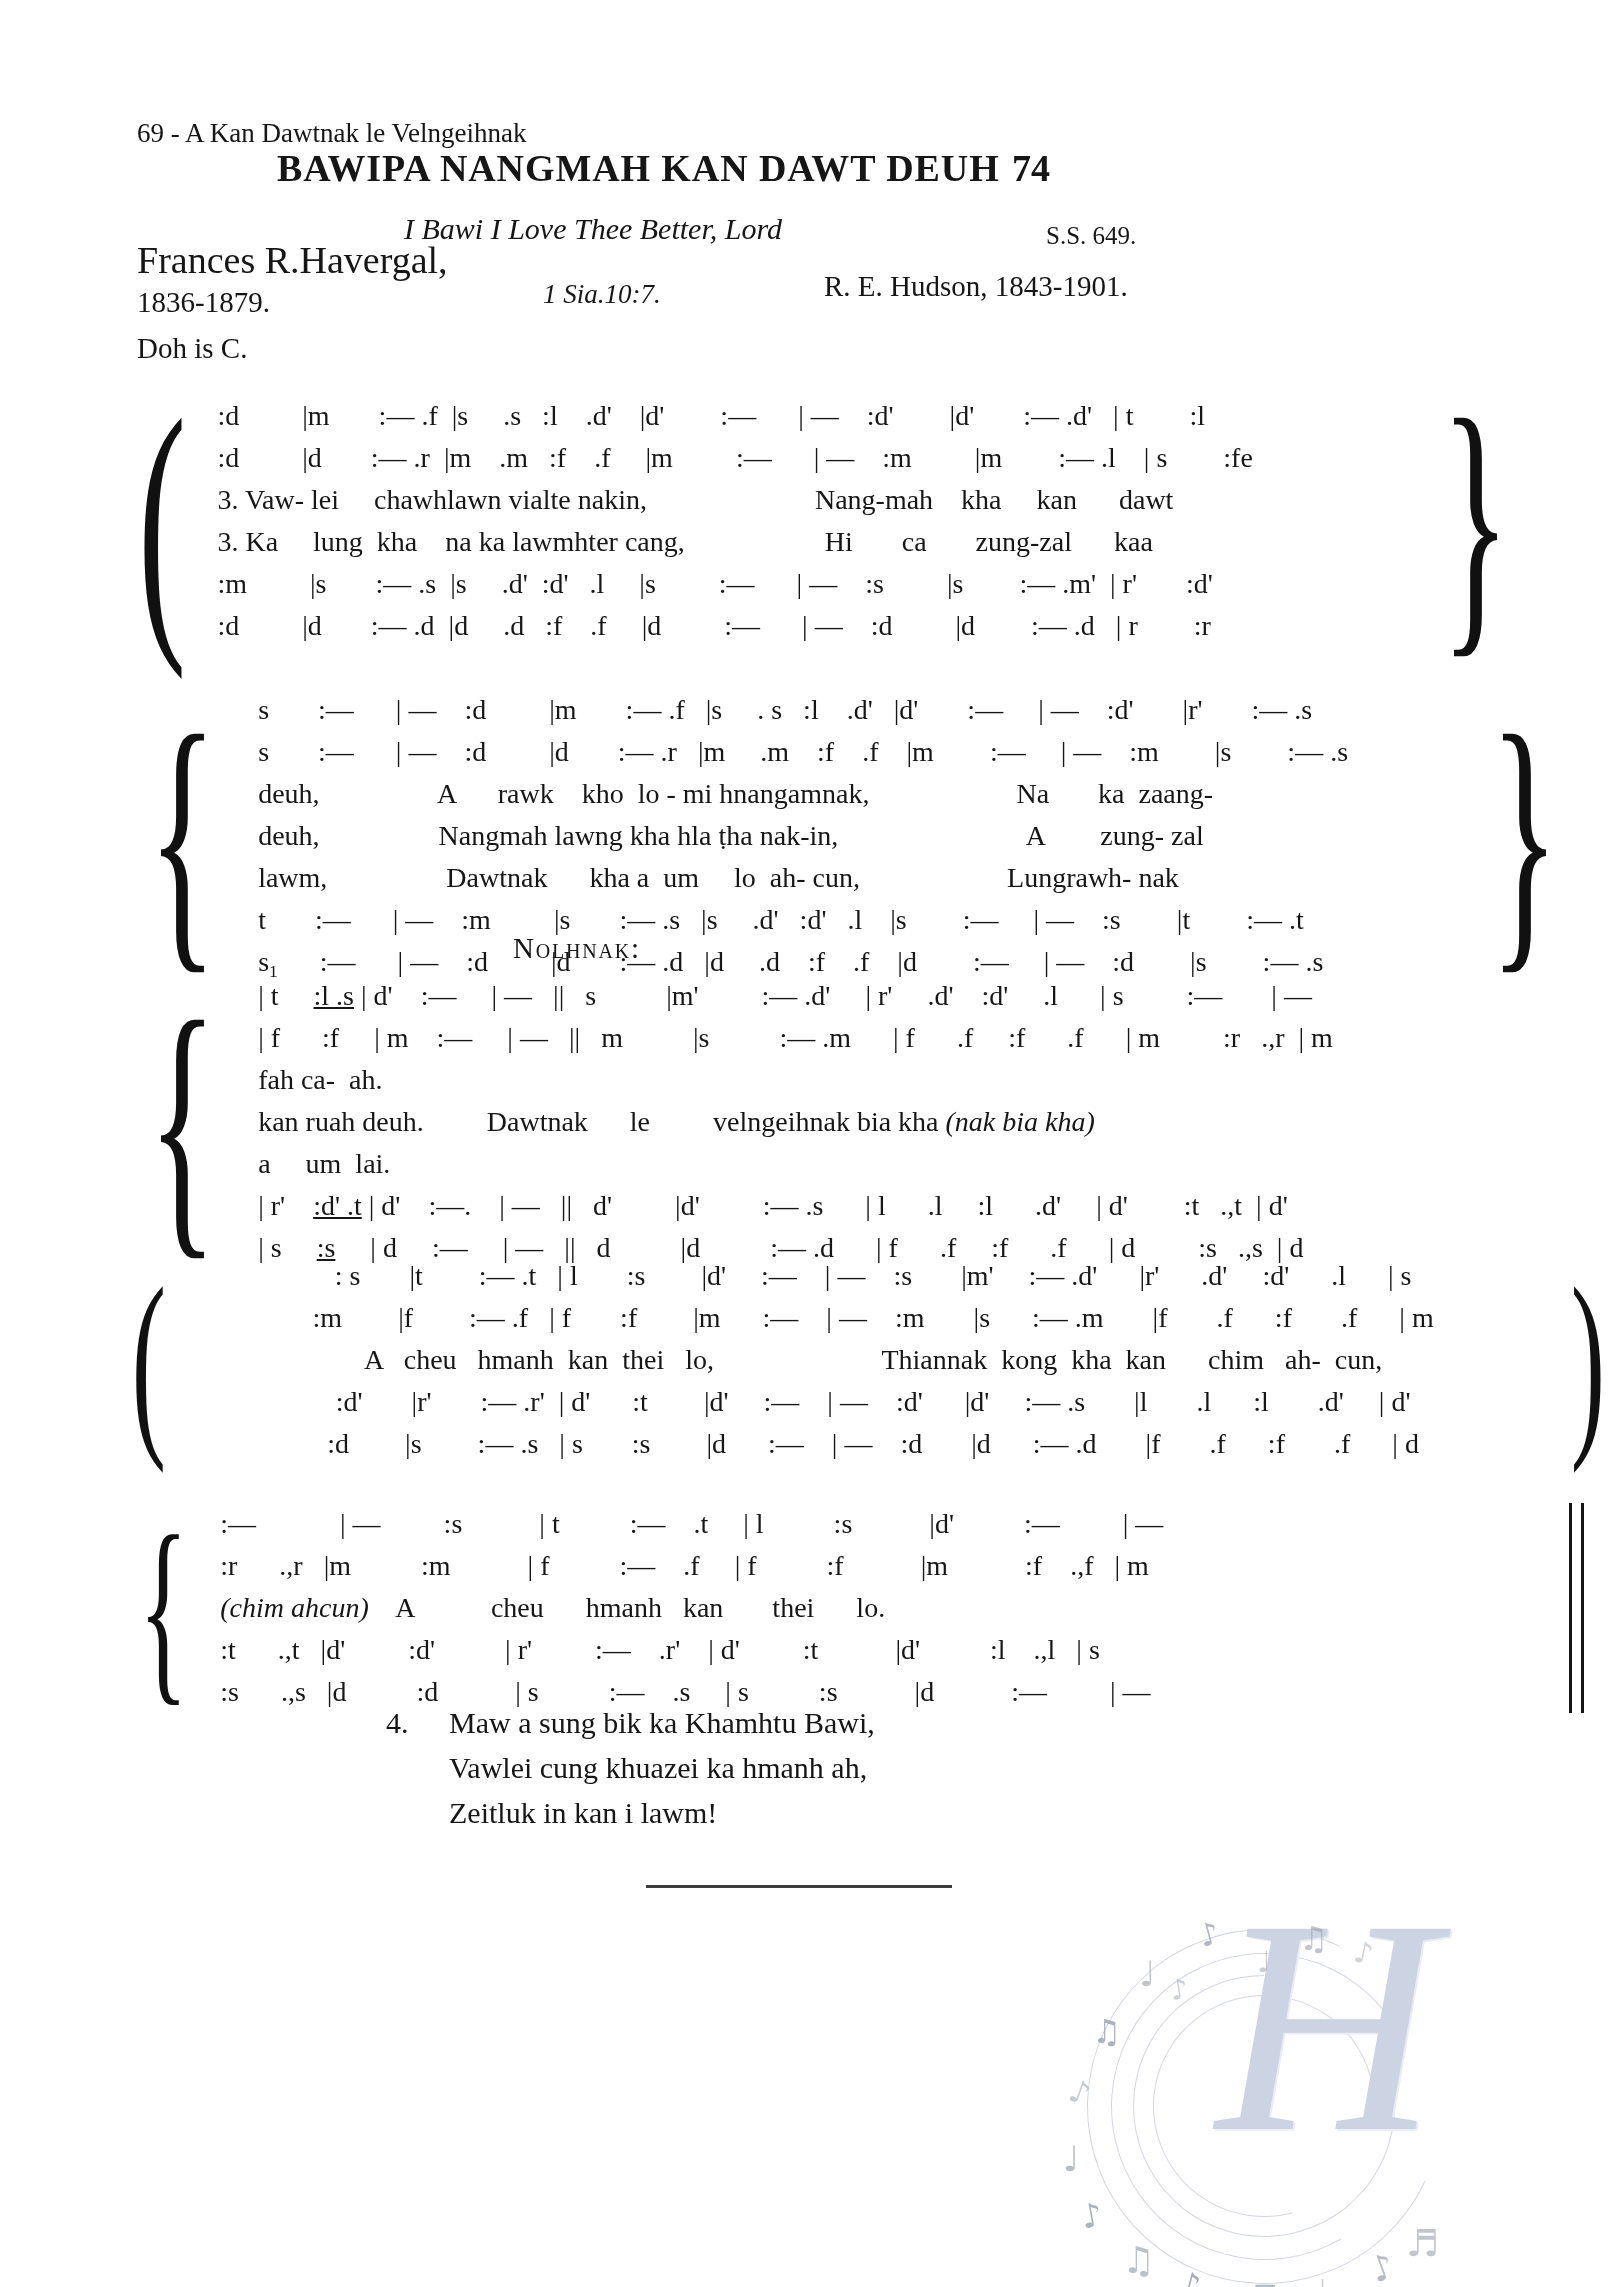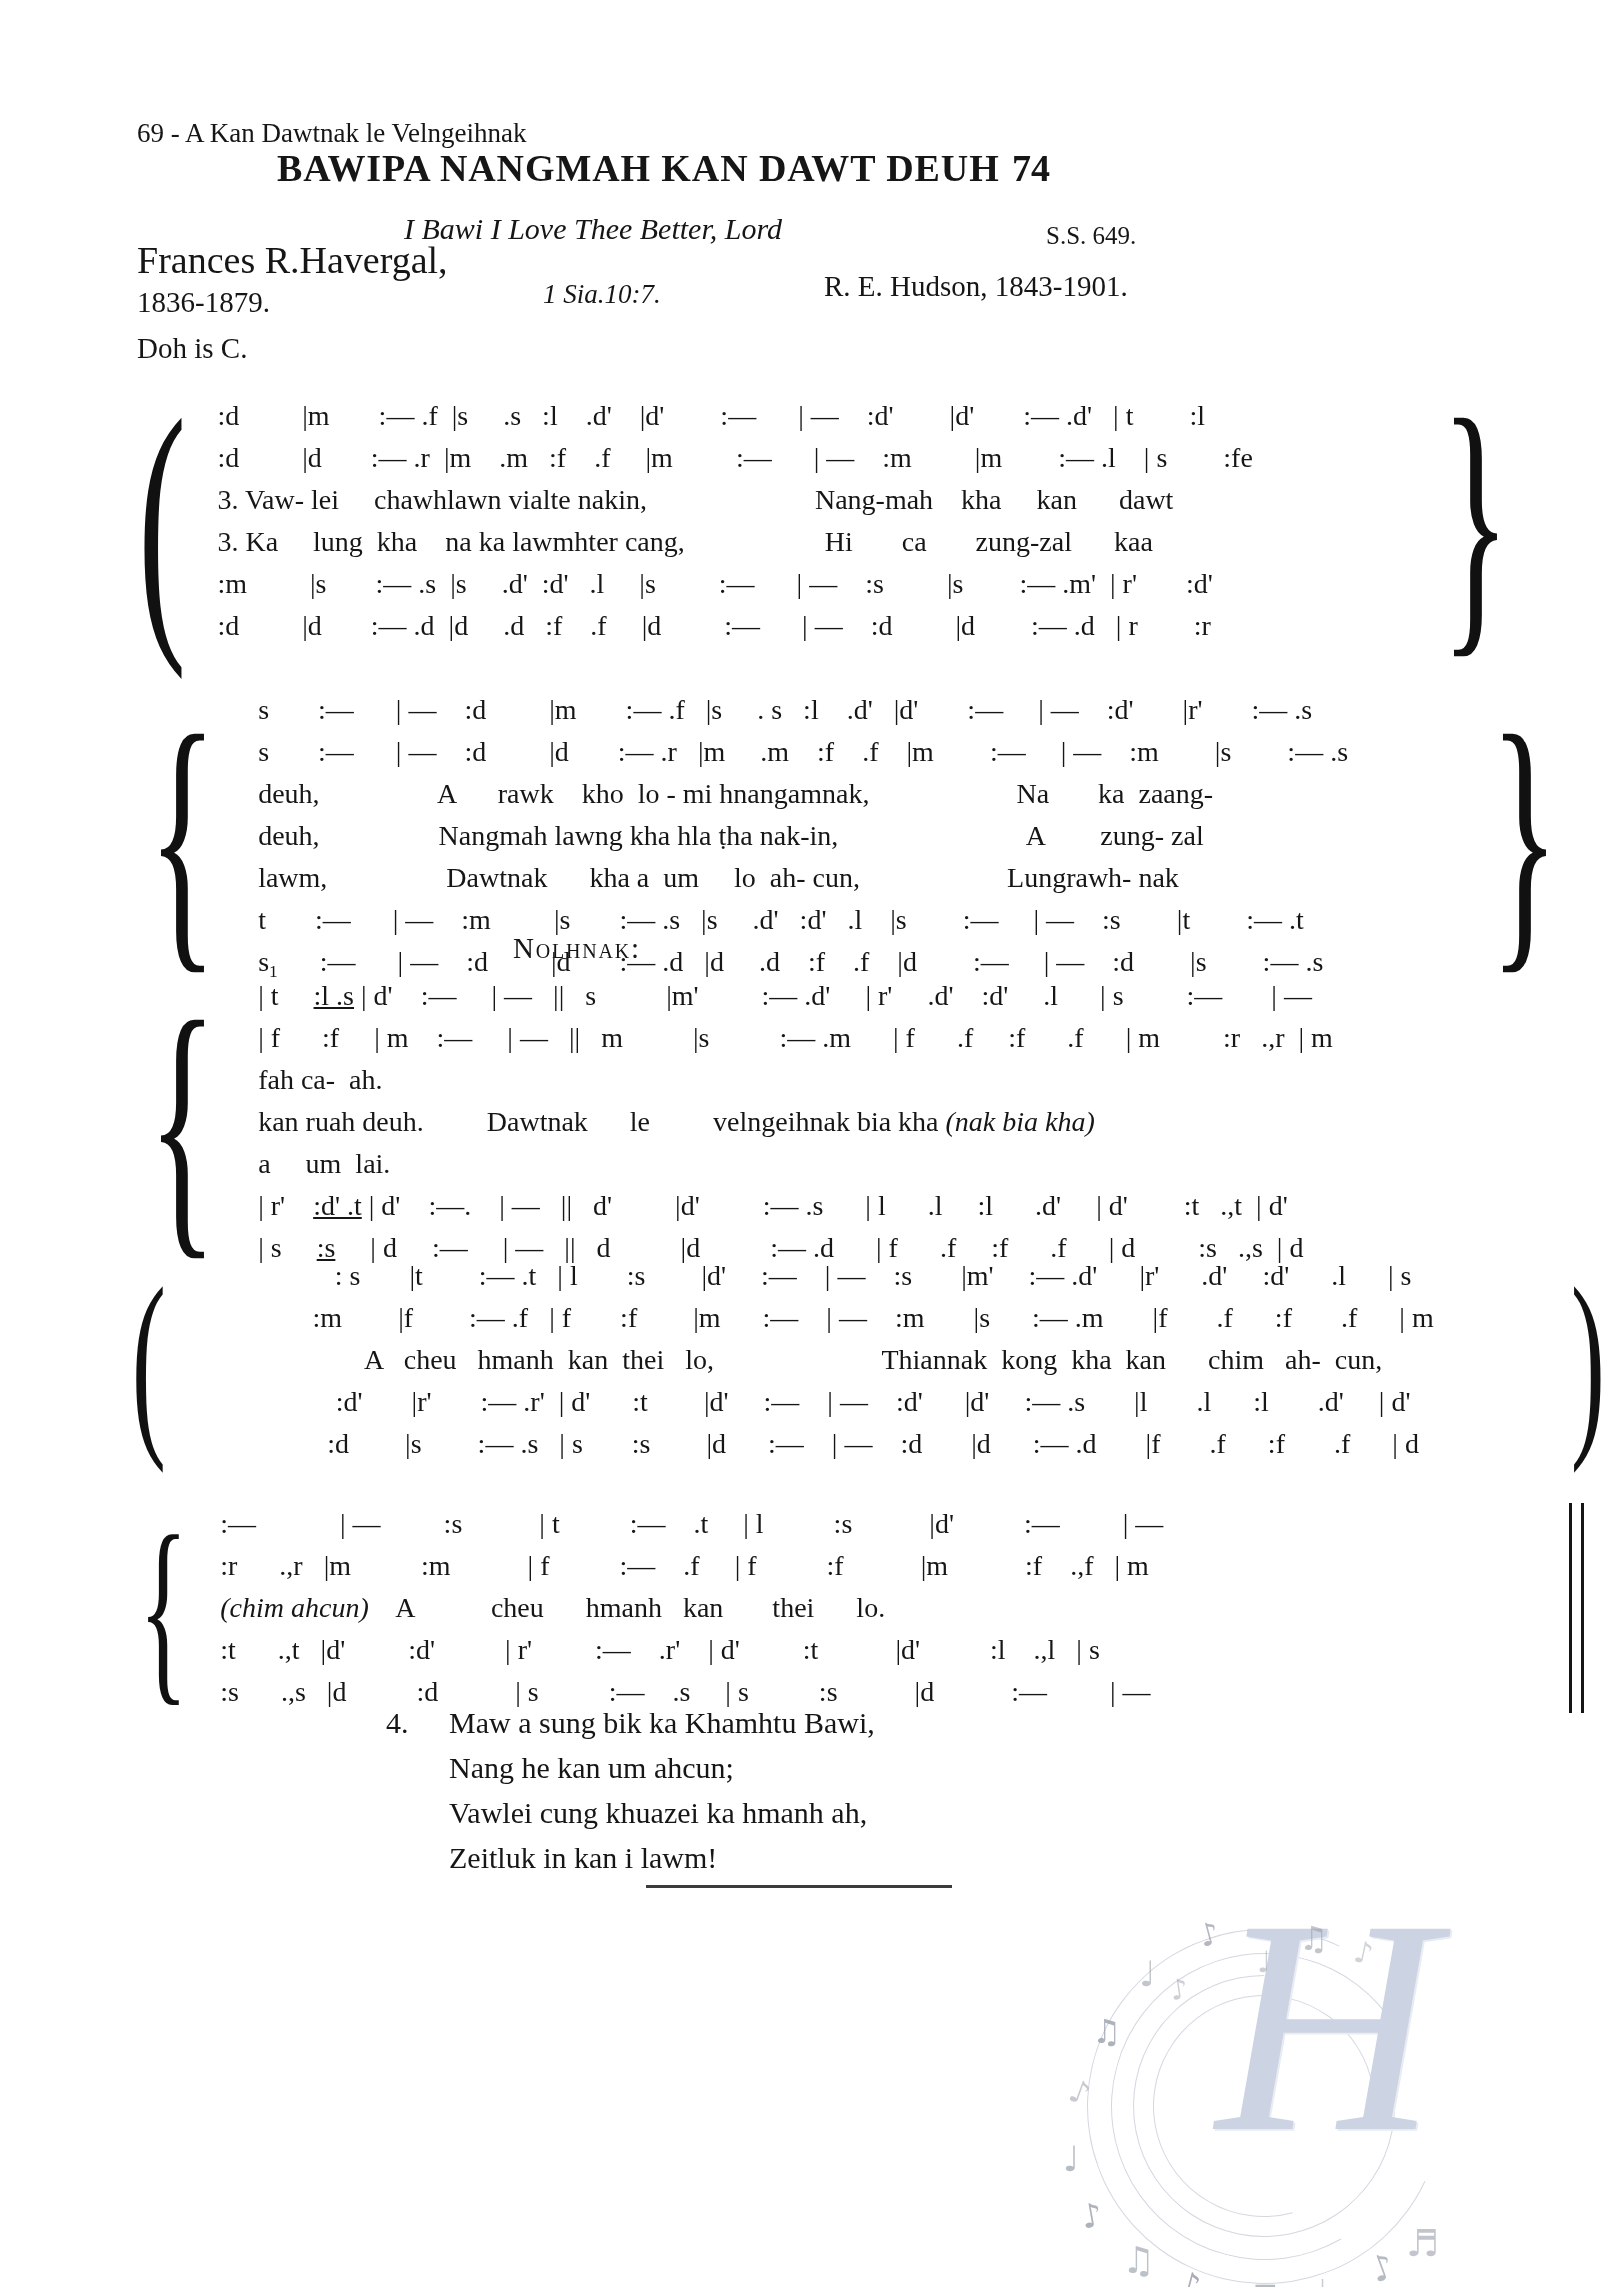--- a/index.html
+++ b/index.html
@@ -125,21 +125,20 @@
       <div class="row">:t      .,t   |d'         :d'          | r'         :—    .r'    | d'         :t           |d'          :l    .,l   | s</div>
       <div class="row">:s      .,s   |d          :d           | s          :—    .s     | s          :s           |d           :—         | —</div>
     </div>
     <span class="dblbar"></span>
   </div>
 
   <div class="verse">
     <div class="verse-no">4.</div>
     <div class="verse-lines">
       <div class="vrow">Maw a sung bik ka Khamhtu Bawi,</div>
-      <div class="vrow">Nang he kan um ahcun;</div>
       <div class="vrow">Vawlei cung khuazei ka hmanh ah,</div>
       <div class="vrow">Zeitluk in kan i lawm!</div>
     </div>
   </div>
 
   <div class="divider"></div>
 
   <div class="watermark">
     <div class="wm-circle" style="left:26px;top:16.6px;width:353px;height:353px;transform:rotate(-20deg);"></div>
     <div class="wm-circle" style="left:50px;top:41px;width:305px;height:305px;transform:rotate(15deg);"></div>

